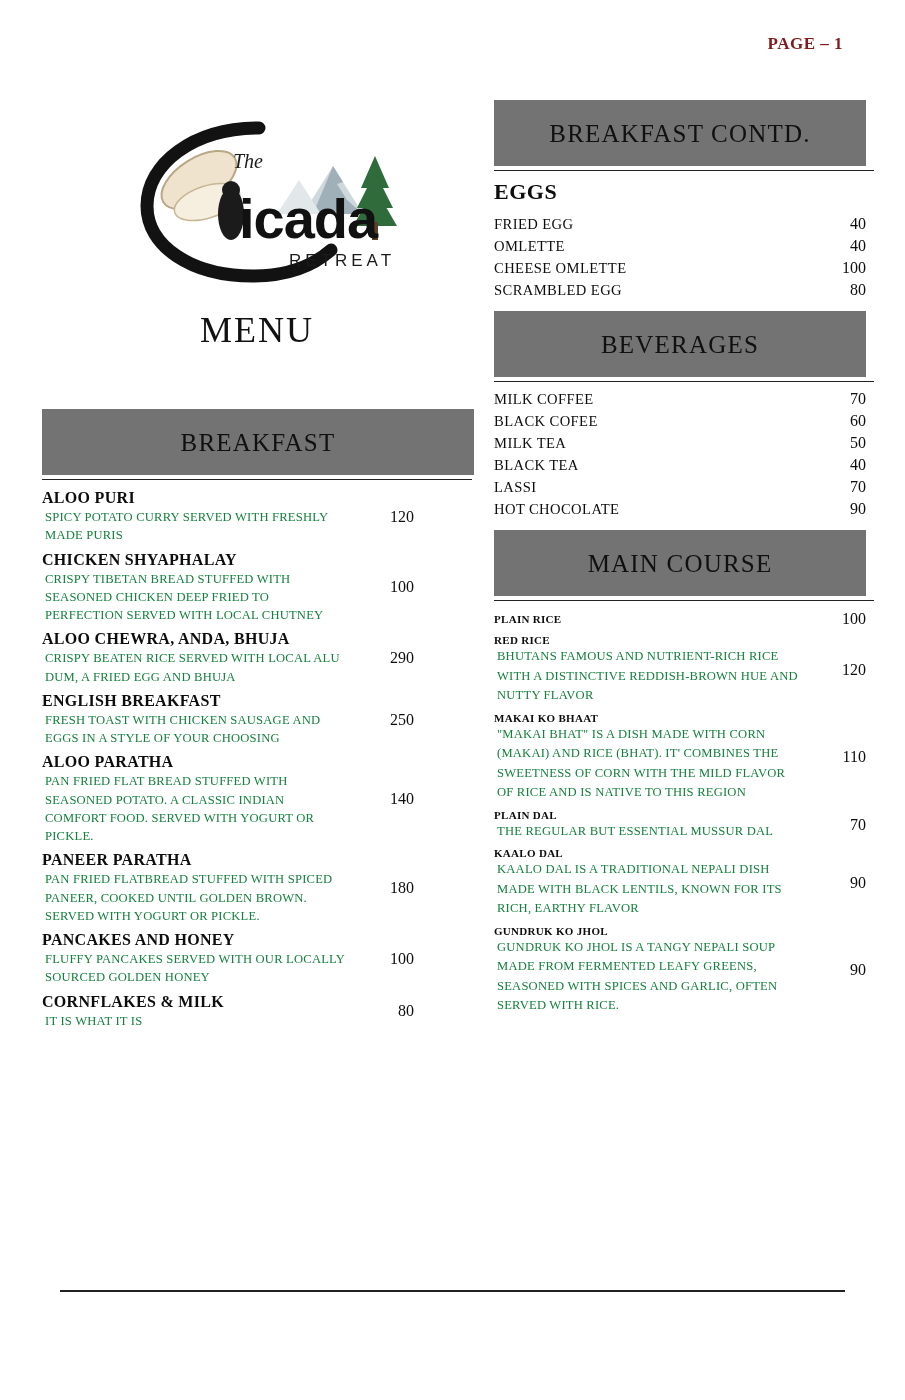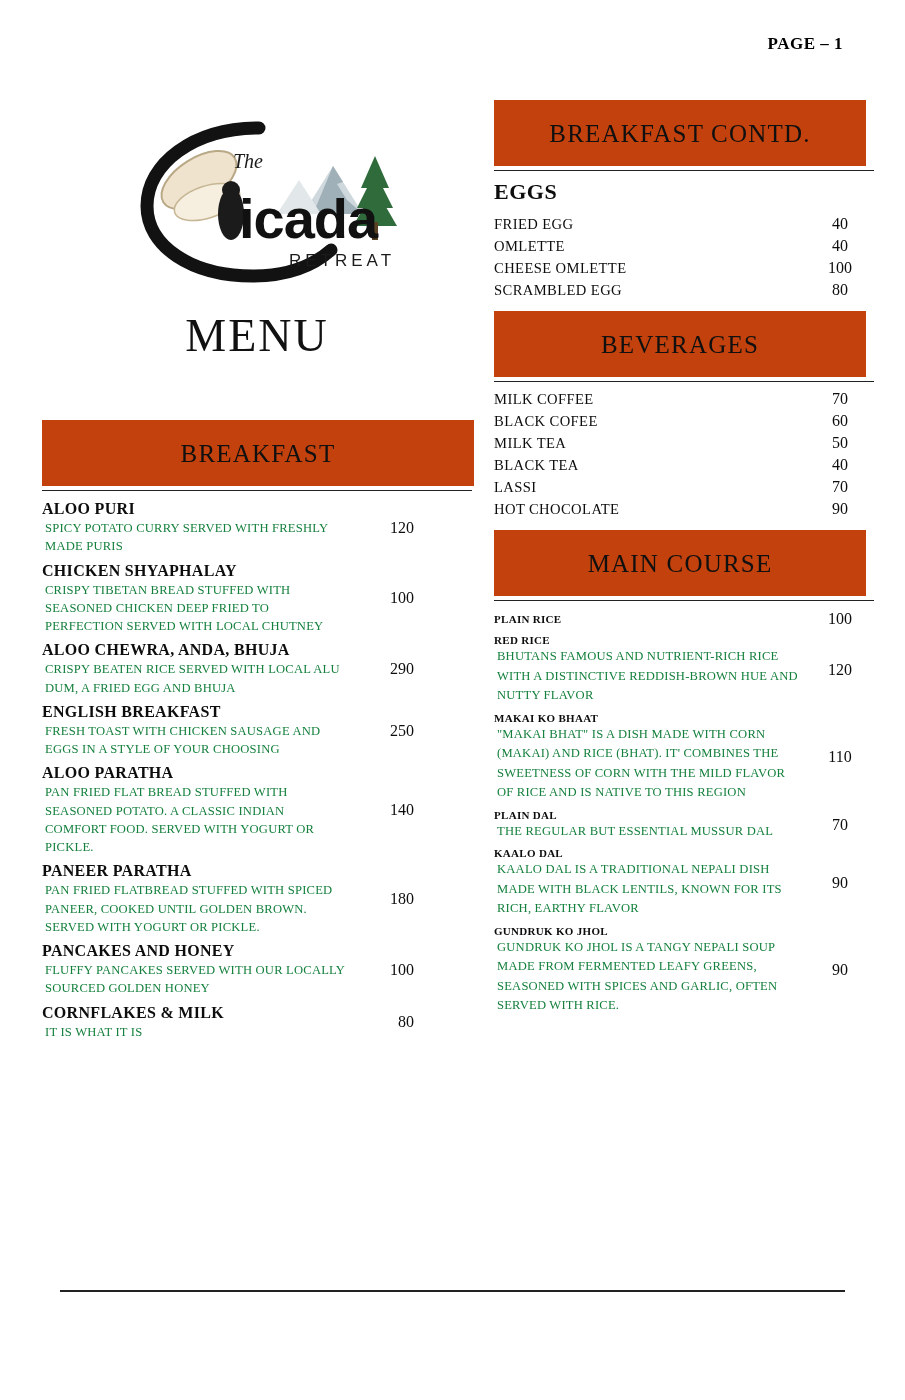--- a/index.html
+++ b/index.html
@@ -25,21 +25,21 @@
   }
 
   .page-number {
     position: absolute;
     top: 34px;
     right: 62px;
     font-family: "Liberation Serif", serif;
     font-weight: bold;
     font-size: 17px;
     letter-spacing: 0.5px;
-    color: #000000;
+    color: #7f1d1d;
   }
 
   .columns {
     position: absolute;
     top: 100px;
     left: 0;
     width: 905px;
     display: flex;
     flex-direction: row;
   }
@@ -67,31 +67,31 @@
     width: 300px;
     height: 180px;
     margin: 0 auto;
     text-align: right;
   }
   .logo svg { display: block; }
 
   .menu-title {
     text-align: center;
     font-family: "Liberation Serif", serif;
-    font-size: 46px;
+    font-size: 36px;
     letter-spacing: 2px;
     color: #111;
     margin-top: 4px;
     margin-bottom: 2px;
     font-weight: 400;
   }
 
   
   .banner {
-    background: #c2410c;
+    background: #737373;
     color: #101010;
     text-align: center;
     font-family: "Liberation Serif", serif;
     font-size: 25px;
     letter-spacing: 1.2px;
     padding: 21px 0 20px 0;
     line-height: 1;
   }
   .banner.left  { margin-top: 58px; width: 432px; }
   .banner.right { width: 372px; }
@@ -136,21 +136,21 @@
   .item-price {
     flex: 0 0 58px;
     text-align: right;
     font-family: "Liberation Serif", serif;
     font-size: 16px;
     font-weight: 500;
     color: #0d0d0d;
   }
 
   
-  .col-right .item-price { flex: 0 0 52px; text-align: center; }
+  .col-right .item-price { flex: 0 0 52px; }
   .col-right .item-name { font-size: 11px; }
   .col-right .item-desc { font-size: 12.6px; line-height: 1.55; }
 
   .simple-list .item { padding: 2px 0; }
   .simple-list .item-name { font-weight: normal; font-size: 14.6px; letter-spacing: 0.4px; }
 
   .eggs-head {
     font-family: "Liberation Serif", serif;
     font-weight: bold;
     font-size: 22px;

